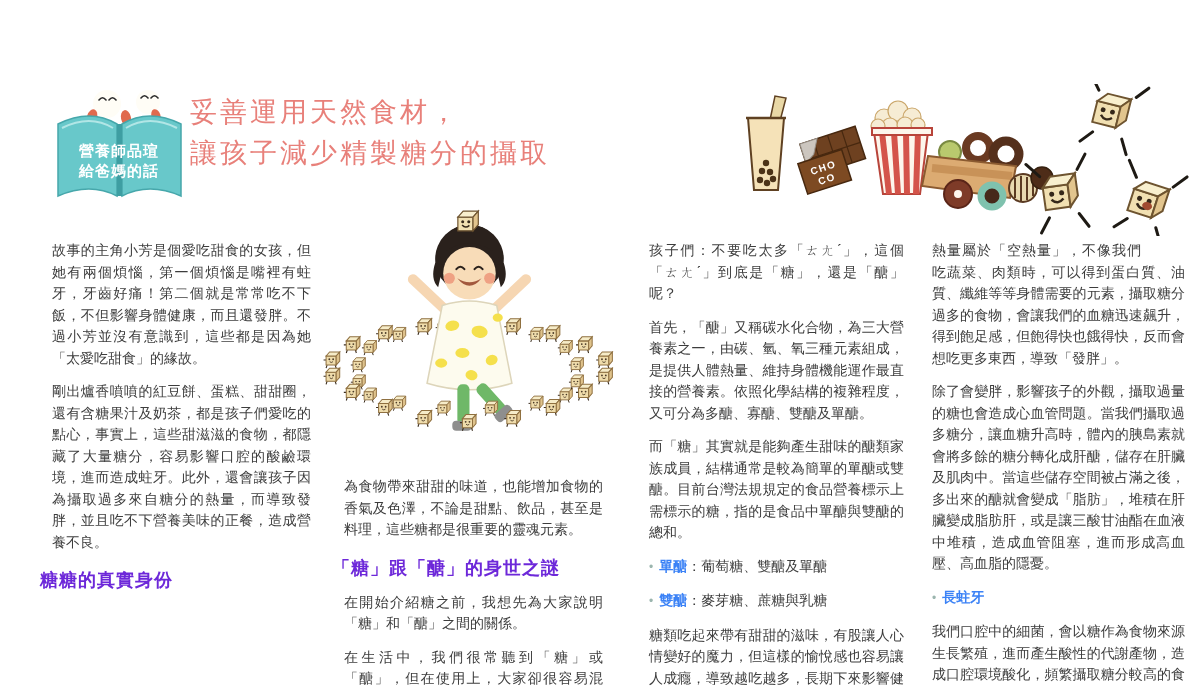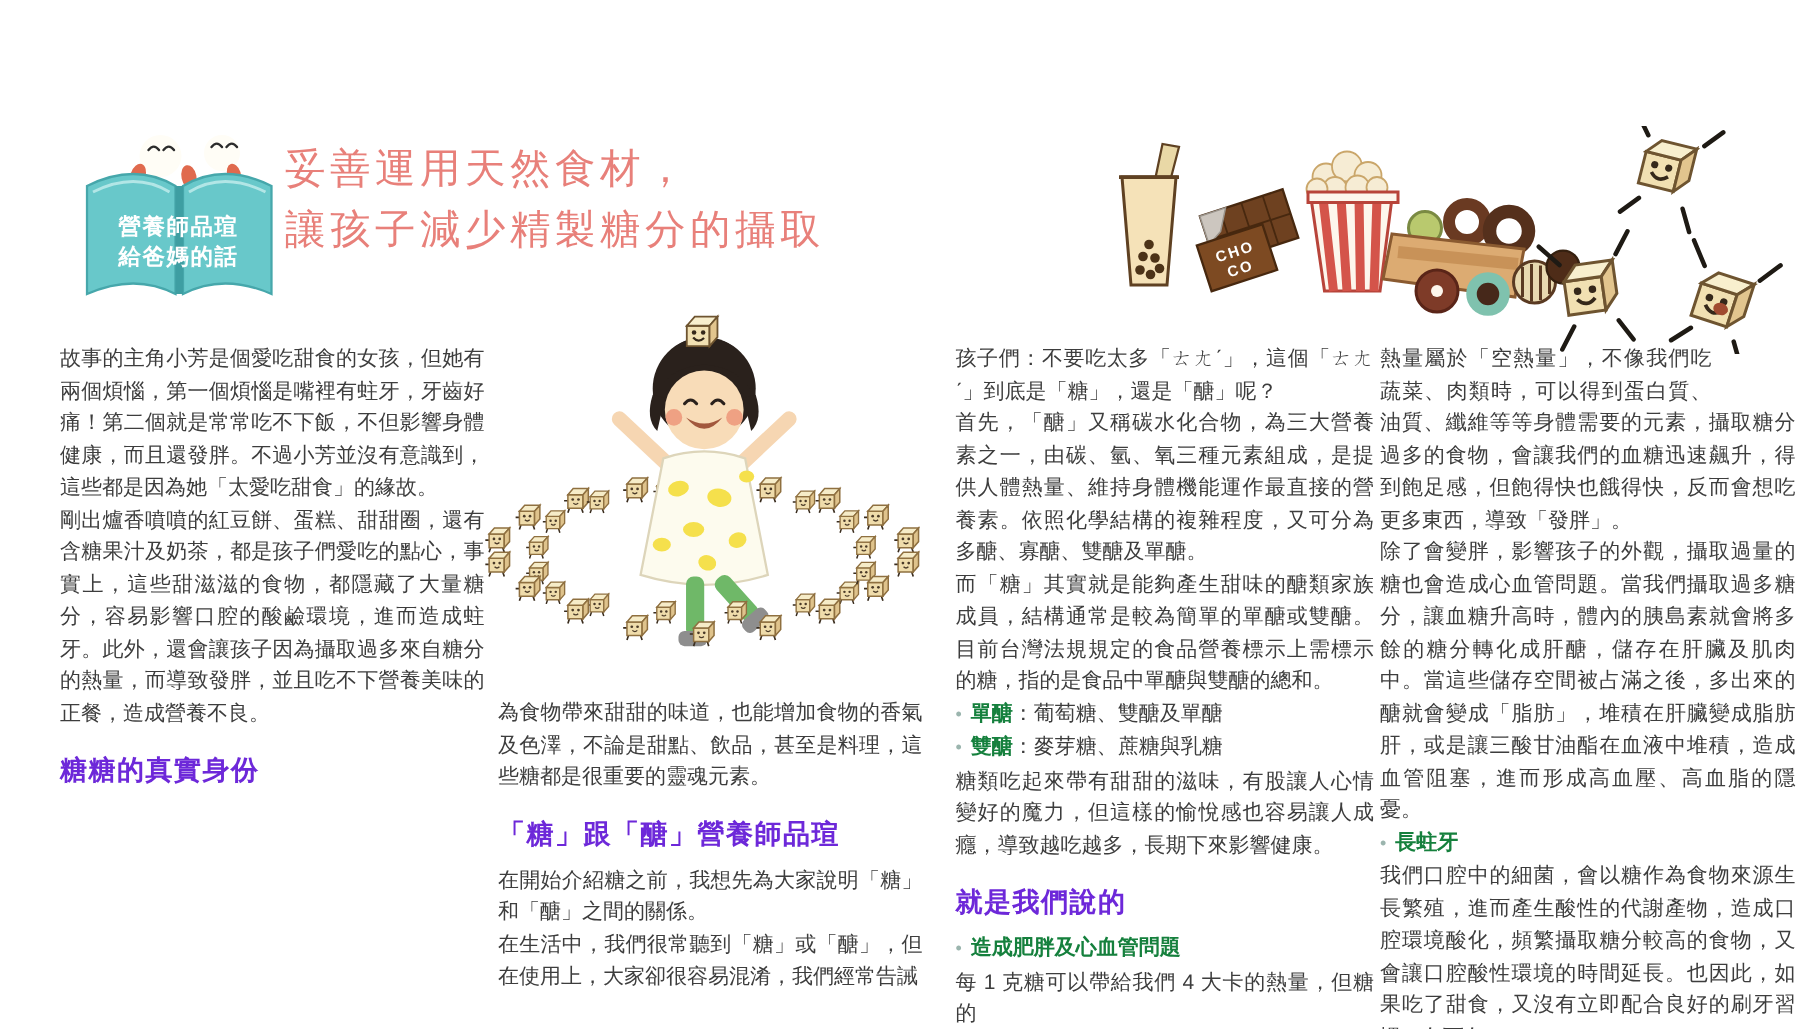--- a/index.html
+++ b/index.html
@@ -1,26 +1,26 @@
 <!DOCTYPE html>
 <html><head>
 <meta charset="utf-8">
 <style>
   html,body{margin:0;padding:0;background:#ffffff;}
   .page{position:relative;width:1200px;height:686px;background:#ffffff;overflow:hidden;
         font-family:"Liberation Sans",sans-serif;color:#3d3d3d;}
   .col{position:absolute;text-align:justify;font-size:14px;line-height:21.5px;color:#3d3d3d;}
-  .col p{margin:0;}
+  .col p{margin:12px;}
   .heading{color:#6d28d9;font-weight:bold;font-size:18px;letter-spacing:1px;
            margin:15px 0 8px 0;line-height:24px;text-align:left;}
   .title{position:absolute;left:190px;top:92px;color:#e8807a;font-size:27px;font-weight:normal;
          letter-spacing:3px;line-height:41px;}
   .bullet-line{margin:1px 0;}
   .bullet-dot{color:#9bb5ae;margin-right:6px;font-size:12px;}
-  .teal{color:#15803d;font-weight:bold;}
+  .teal{color:#3b82f6;font-weight:bold;}
   .sub-bullet{margin:6px 0 4px 0;}
   .illo{position:absolute;}
   .spacer-right{float:right;width:56px;height:24px;}
 </style>
 </head>
 <body>
 
 <div class="page">
 
   <svg width="0" height="0" style="position:absolute">
@@ -146,21 +146,21 @@
       <use href="#scube" x="140" y="251" width="20" height="20"></use>
       <use href="#scube" x="184" y="247" width="20" height="20"></use>
       <use href="#scube" x="223" y="236" width="20" height="20"></use>
       <use href="#scube" x="255" y="221" width="20" height="20"></use>
       <use href="#scube" x="275" y="205" width="20" height="20"></use>
     </g>
   </svg>
 
   <div class="col" style="left:332px;top:464px;width:283px;">
     <p>為食物帶來甜甜的味道，也能增加食物的香氣及色澤，不論是甜點、飲品，甚至是料理，這些糖都是很重要的靈魂元素。</p>
-    <div class="heading">「糖」跟「醣」營養師品瑄</div>
+    <div class="heading">「糖」跟「醣」的身世之謎</div>
     <p>在開始介紹糖之前，我想先為大家說明「糖」和「醣」之間的關係。</p>
     <p>在生活中，我們很常聽到「糖」或「醣」，但在使用上，大家卻很容易混淆，我們經常告誡</p>
   </div>
 
   <svg class="illo" style="left:730px;top:84px;" width="460" height="152" viewBox="0 0 460 152">
 
     <g transform="translate(10,12)">
       <path d="M30,24 L35,0 L46,2 L40,25" fill="#e9d8a6" stroke="#5f4122" stroke-width="1.5"></path>
       <path d="M8,22 L44,22 L38,94 L14,94 Z" fill="#f5e2b8" stroke="#5f4122" stroke-width="2"></path>
       <path d="M6,22 L46,22" stroke="#5f4122" stroke-width="2.5"></path>

